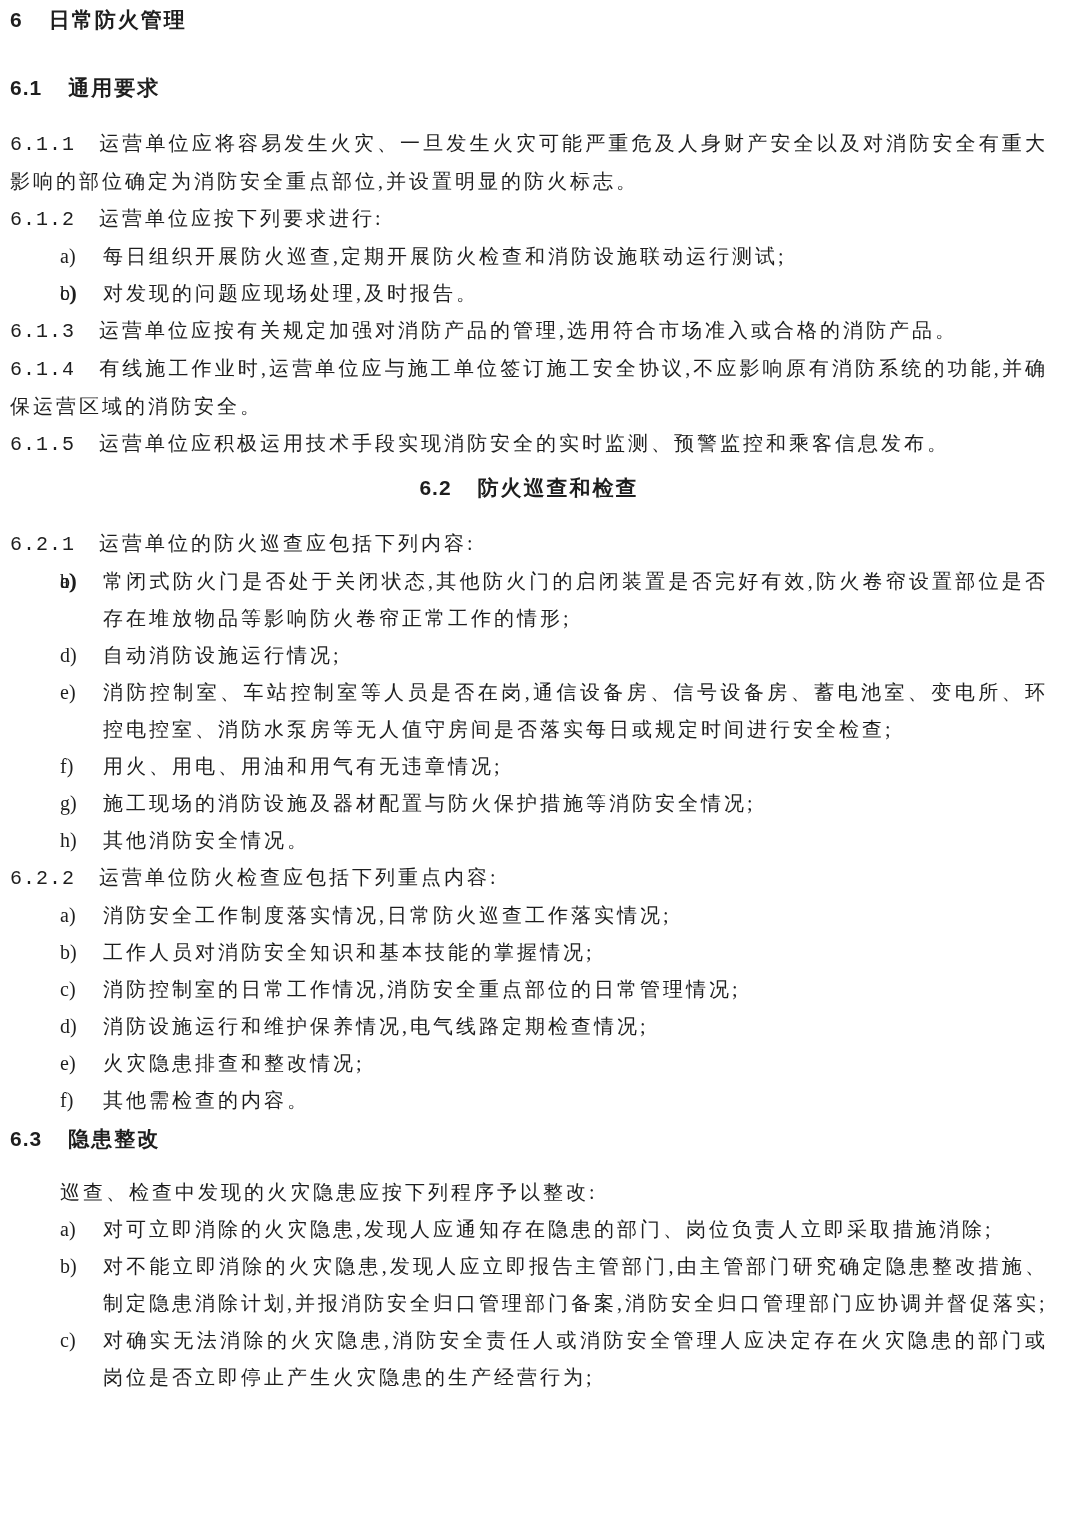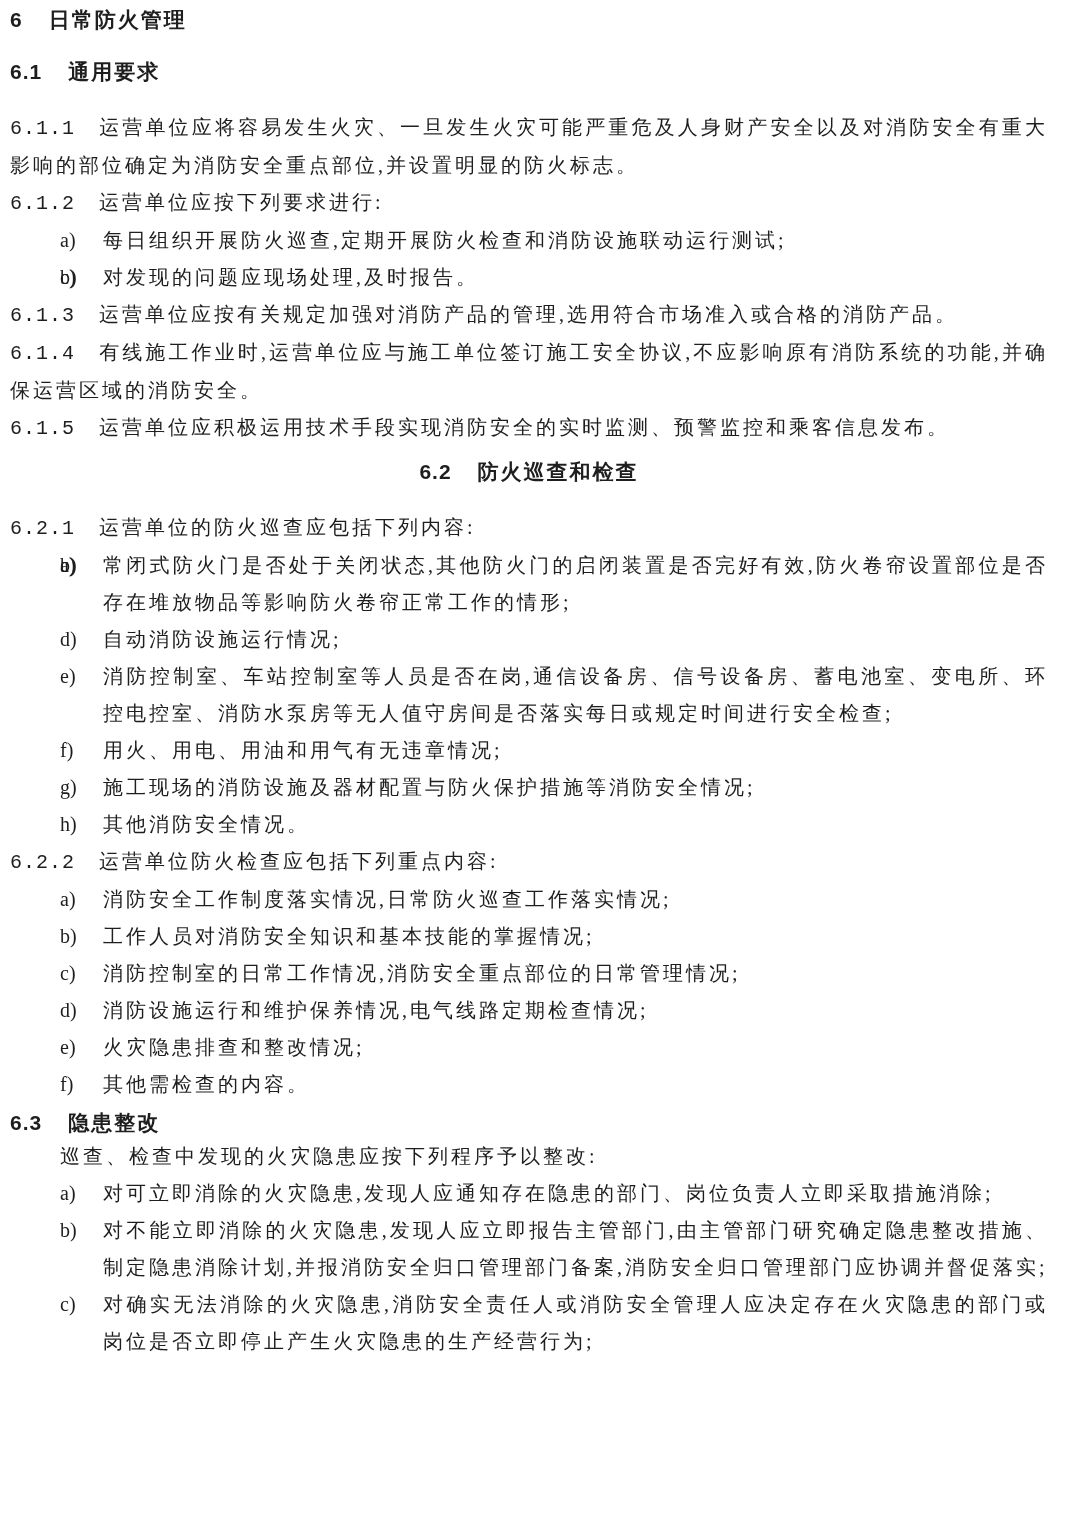--- a/index.html
+++ b/index.html
@@ -23,28 +23,28 @@
   }
   .h1, .h2 {
     font-weight: bold;
     font-family: "Liberation Sans", "DejaVu Sans", sans-serif;
     font-size: 21px;
     line-height: 30px;
     letter-spacing: 2px;
     text-align: left;
   }
   .h1 .num, .h2 .num { margin-right: 26px; font-weight: bold; }
-  .h2-61 { margin-top: 22px; }
+  .h2-61 { margin-top: 38px; }
   .h2-62 { margin-top: 10px; text-align: center; }
   .h2-63 { margin-top: 5px; }
   .clause, .para, .item { letter-spacing: 3px; }
   .clause .num { margin-right: 24px; letter-spacing: 1px; font-family: Liberation Mono, monospace; }
   .c-first { margin-top: 22px; }
   .c-621 { margin-top: 22px; }
-  .para-intro { padding-left: 50px; }
+  .para-intro { margin-top: 20px; padding-left: 50px; }
   .item {
     position: relative;
     padding-left: 93px;
   }
   .item .label {
     position: absolute;
     left: 50px;
     top: 0;
     letter-spacing: 0;
     font-family: "Liberation Serif", "DejaVu Serif", serif;

